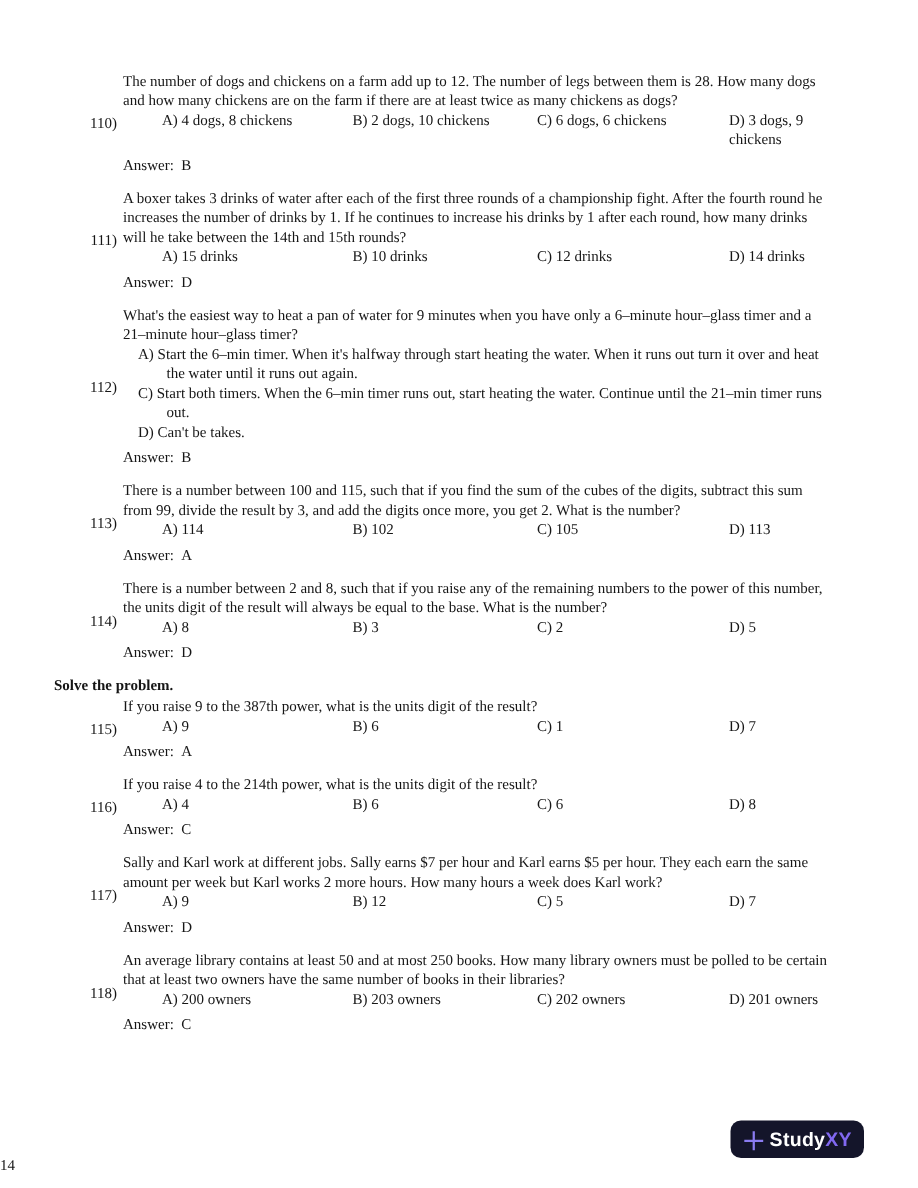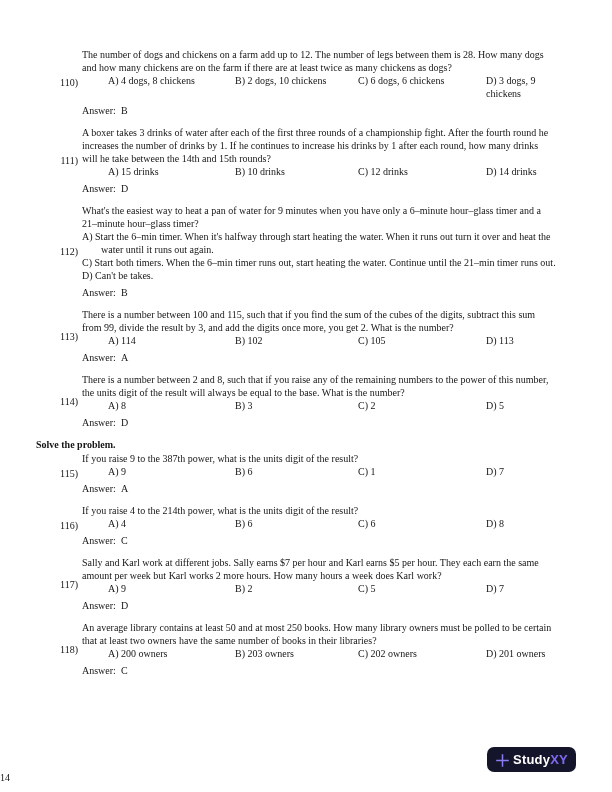--- a/index.html
+++ b/index.html
@@ -43,20 +43,21 @@
   .qbody {
     flex: 1;
     min-width: 0;
   }
   .options.row {
     display: grid;
     grid-template-columns: 127px 123px 128px 1fr;
     margin-left: 26px;
   }
   .options.stacked {
+    margin-left: 10px;
   }
   .options.stacked .option {
     padding-left: 19px;
     text-indent: -19px;
   }
   .answer {
     margin-top: 4px;
   }
   .answer-value {
     margin-left: 5px;
@@ -205,21 +206,21 @@
         <span class="answer-label">Answer:</span><span class="answer-value">C</span>
       </div>
     </div>
   </section>
       <section class="question">
     <div class="qnum">117)</div>
     <div class="qbody">
       <div class="qtext">Sally and Karl work at different jobs. Sally earns $7 per hour and Karl earns $5 per hour. They each earn the same amount per week but Karl works 2 more hours. How many hours a week does Karl work?</div>
       <div class="options row">
             <div class="option">A) 9</div>
-            <div class="option">B) 2</div>
+            <div class="option">B) 12</div>
             <div class="option">C) 5</div>
             <div class="option">D) 7</div>
           </div>
       <div class="answer">
         <span class="answer-label">Answer:</span><span class="answer-value">D</span>
       </div>
     </div>
   </section>
       <section class="question">
     <div class="qnum">118)</div>

